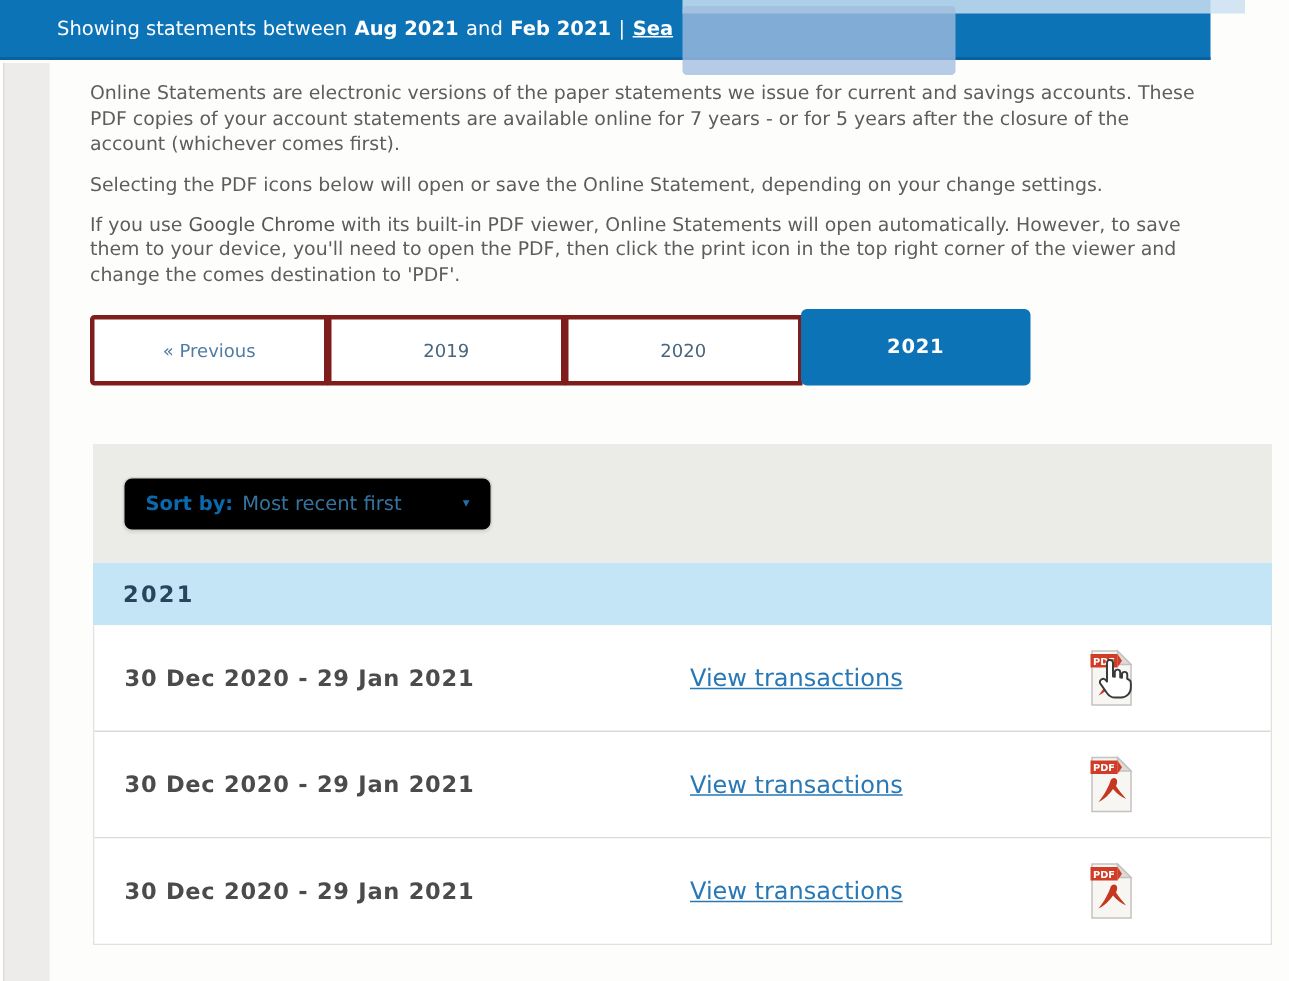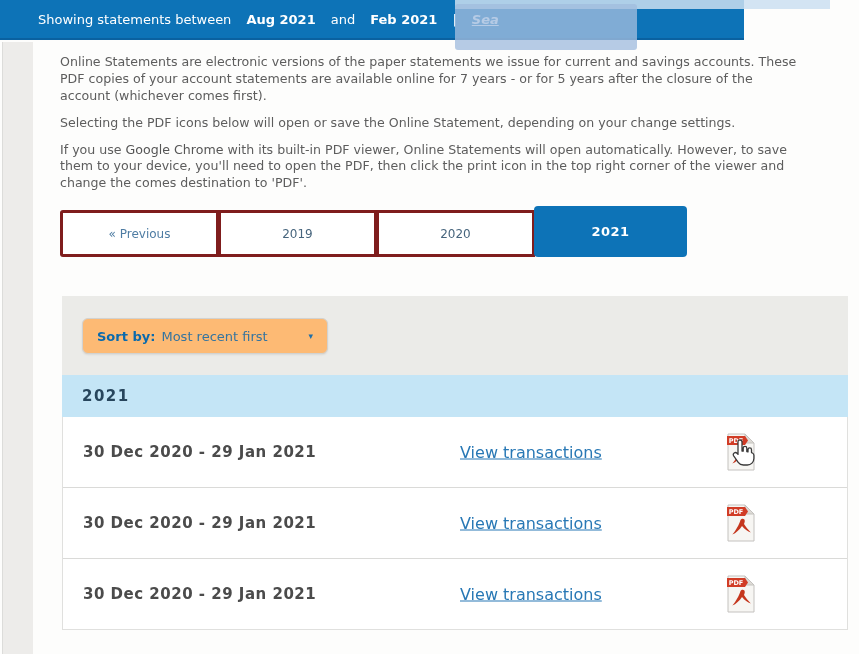--- a/index.html
+++ b/index.html
@@ -3,27 +3,27 @@
 <meta charset="utf-8">
 <style>
   html,body{margin:0;padding:0;}
   body{
     width:859px;height:654px;position:relative;overflow:hidden;
     background:#fdfdfc;
     font-family:"DejaVu Sans","Liberation Sans",sans-serif;
   }
   
   .topbar{
-    position:absolute;left:0;top:0;width:744px;height:40px;
+    position:absolute;left:0;top:0;width:807px;height:40px;
     background:#0d73b7;border-bottom:2px solid #0a61a0;
     display:flex;align-items:center;padding-left:38px;box-sizing:border-box;
-    color:#fff;font-size:13px;gap:15px;white-space:nowrap;
+    color:#fff;font-size:13px;gap:5px;white-space:nowrap;
   }
   .topbar .b{font-weight:700;}
-  .topbar .lnk{font-weight:700;text-decoration:underline;cursor:pointer;font-style:italic;}
+  .topbar .lnk{font-weight:700;text-decoration:underline;cursor:pointer;}
   .patch-top{
     position:absolute;left:455px;top:0;width:375px;height:9px;
     background:rgba(203,223,241,0.85);z-index:5;
   }
   .patch-main{
     position:absolute;left:455px;top:4px;width:182px;height:46px;
     background:rgba(161,188,222,0.78);border-radius:3px;z-index:6;
   }
   
   .gutter{
@@ -51,21 +51,21 @@
   .tab.active{
     background:#0d73b7;color:#fff;font-weight:700;font-size:13px;
     border:none;border-radius:4px;margin-top:-4px;height:51px;
     position:relative;z-index:2;letter-spacing:0.5px;
   }
   
   .card{position:absolute;left:62px;top:296px;width:786px;}
   .sort-panel{position:relative;height:79px;background:#ebebe8;}
   .sort-btn{
     position:absolute;left:20px;top:22px;width:246px;height:36px;
-    background:#fdba74;border:1px solid #d2d2d0;border-radius:6px;
+    background:#000000;border:1px solid #d2d2d0;border-radius:6px;
     box-shadow:0 1px 2px rgba(0,0,0,0.08);
     display:flex;align-items:center;padding:0 14px;box-sizing:border-box;
     gap:6px;font-size:13px;cursor:pointer;
   }
   .sort-btn .lbl{font-weight:700;color:#0a6aad;}
   .sort-btn .val{color:#35749f;}
   .sort-btn .caret{margin-left:auto;color:#1f6fa8;font-size:9px;}
   .year-header{
     height:42px;background:#c4e5f6;display:flex;align-items:center;
     padding-left:20px;font-size:15px;font-weight:700;color:#27455c;

